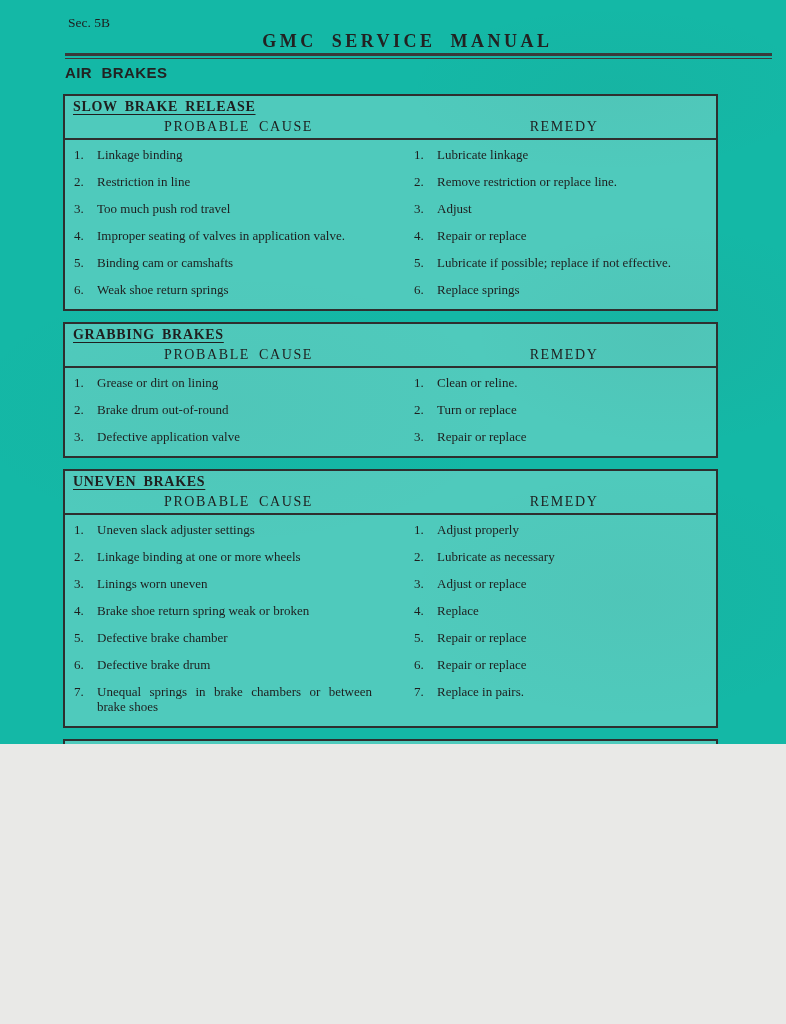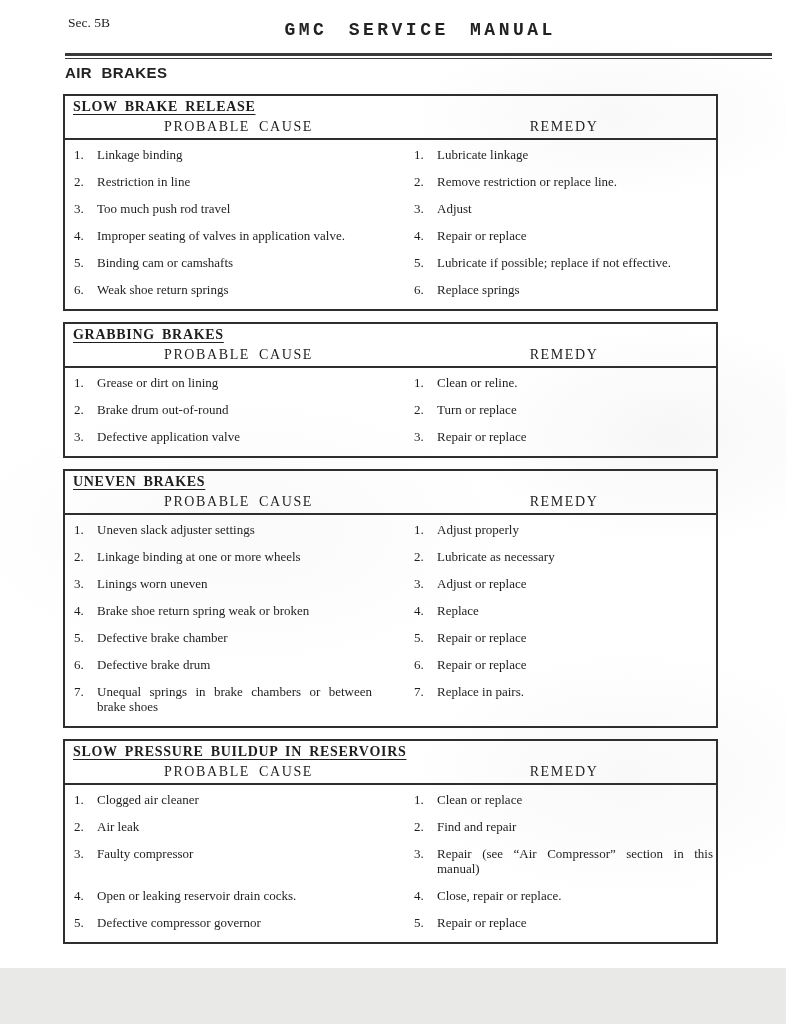--- a/index.html
+++ b/index.html
@@ -4,22 +4,22 @@
 <style>
   html, body { margin: 0; padding: 0; }
   body {
     width: 786px; height: 1024px;
     background: #e9e9e7;
     font-family: "Liberation Serif", serif;
     color: #1e1e1e;
   }
   .page {
     position: relative;
-    width: 786px; height: 968px;
-    background: #ffffff;
+    width: 786px; height: 744px;
+    background: #14b8a6;
     overflow: hidden;
   }
   
   .page::before {
     content: "";
     position: absolute; inset: 0;
     background:
       radial-gradient(ellipse 300px 120px at 78% 12%, rgba(90,90,90,0.04), transparent 70%),
       radial-gradient(ellipse 280px 160px at 85% 45%, rgba(90,90,90,0.05), transparent 70%),
       radial-gradient(ellipse 320px 180px at 80% 80%, rgba(90,90,90,0.04), transparent 70%),
@@ -31,22 +31,22 @@
   .hdr {
     position: relative;
     padding-top: 15px;
     height: 35px;
     margin: 0 16px 0 68px;
   }
   .ref-block { font-size: 13.5px; line-height: 16px; }
   .manual-title {
     position: absolute; left: 50%; bottom: -2px;
     transform: translateX(-54%);
-    margin: 12px;
-    font-family: Liberation Mono, monospace;
+    margin: 0;
+    font-family: Liberation Serif, serif;
     font-size: 18px; font-weight: bold;
     letter-spacing: 3.5px; word-spacing: 7px;
     white-space: nowrap;
     color: #222;
   }
   .double-rule {
     margin: 3px 14px 0 65px;
     height: 2px;
     border-top: 3px solid #3a3a3a;
     border-bottom: 1px solid #3a3a3a;

